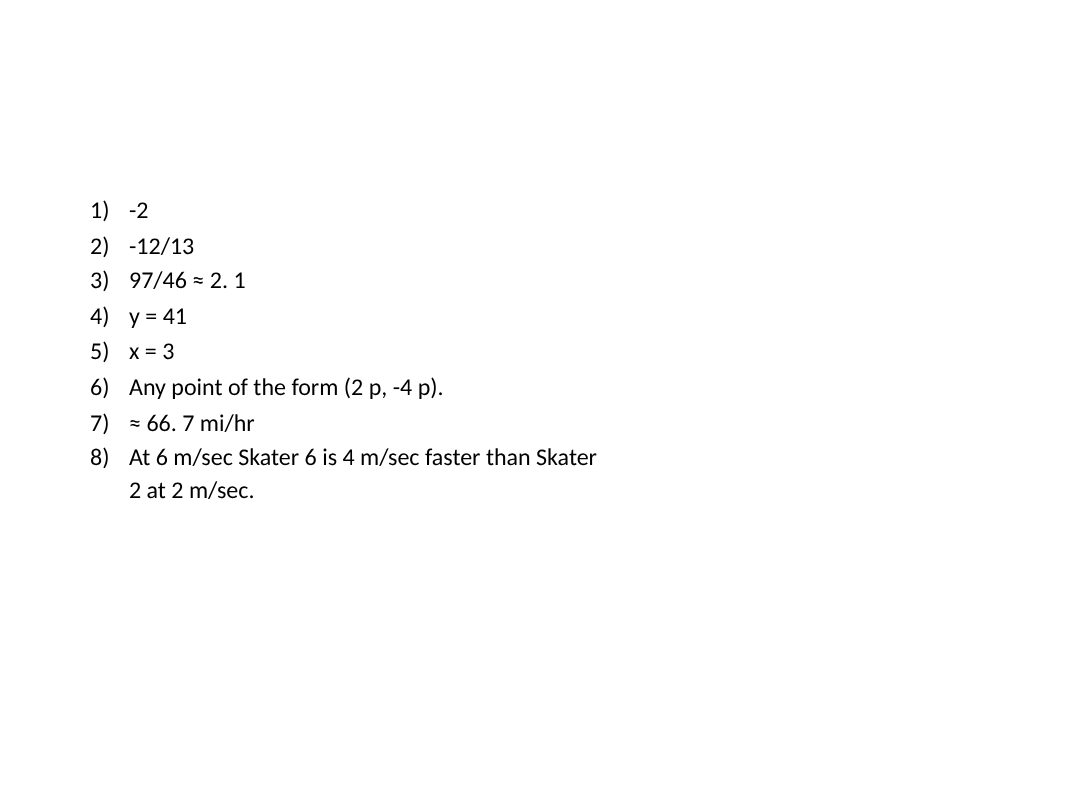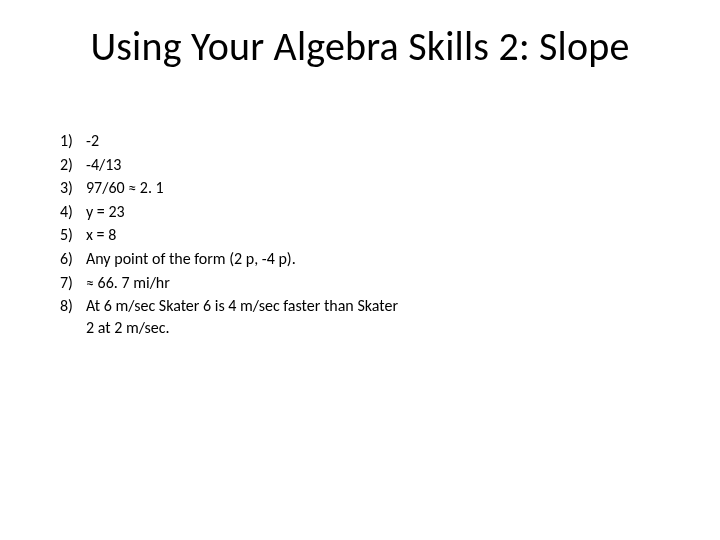--- a/index.html
+++ b/index.html
@@ -46,42 +46,41 @@
     text-align: left;
   }
   .ans {
     flex: 1 1 auto;
   }
 </style>
 </head>
 <body>
 
 <div class="slide">
-  <div class="title">Using Your Algebra Skills 2: Slope</div>
 
   <div class="list">
     <div class="row">
       <div class="num">1)</div>
       <div class="ans">-2</div>
     </div>
     <div class="row">
       <div class="num">2)</div>
-      <div class="ans">-4/13</div>
+      <div class="ans">-12/13</div>
     </div>
     <div class="row">
       <div class="num">3)</div>
-      <div class="ans">97/60 ≈ 2. 1</div>
+      <div class="ans">97/46 ≈ 2. 1</div>
     </div>
     <div class="row">
       <div class="num">4)</div>
-      <div class="ans">y = 23</div>
+      <div class="ans">y = 41</div>
     </div>
     <div class="row">
       <div class="num">5)</div>
-      <div class="ans">x = 8</div>
+      <div class="ans">x = 3</div>
     </div>
     <div class="row">
       <div class="num">6)</div>
       <div class="ans">Any point of the form (2 p, -4 p).</div>
     </div>
     <div class="row">
       <div class="num">7)</div>
       <div class="ans">≈ 66. 7 mi/hr</div>
     </div>
     <div class="row">

